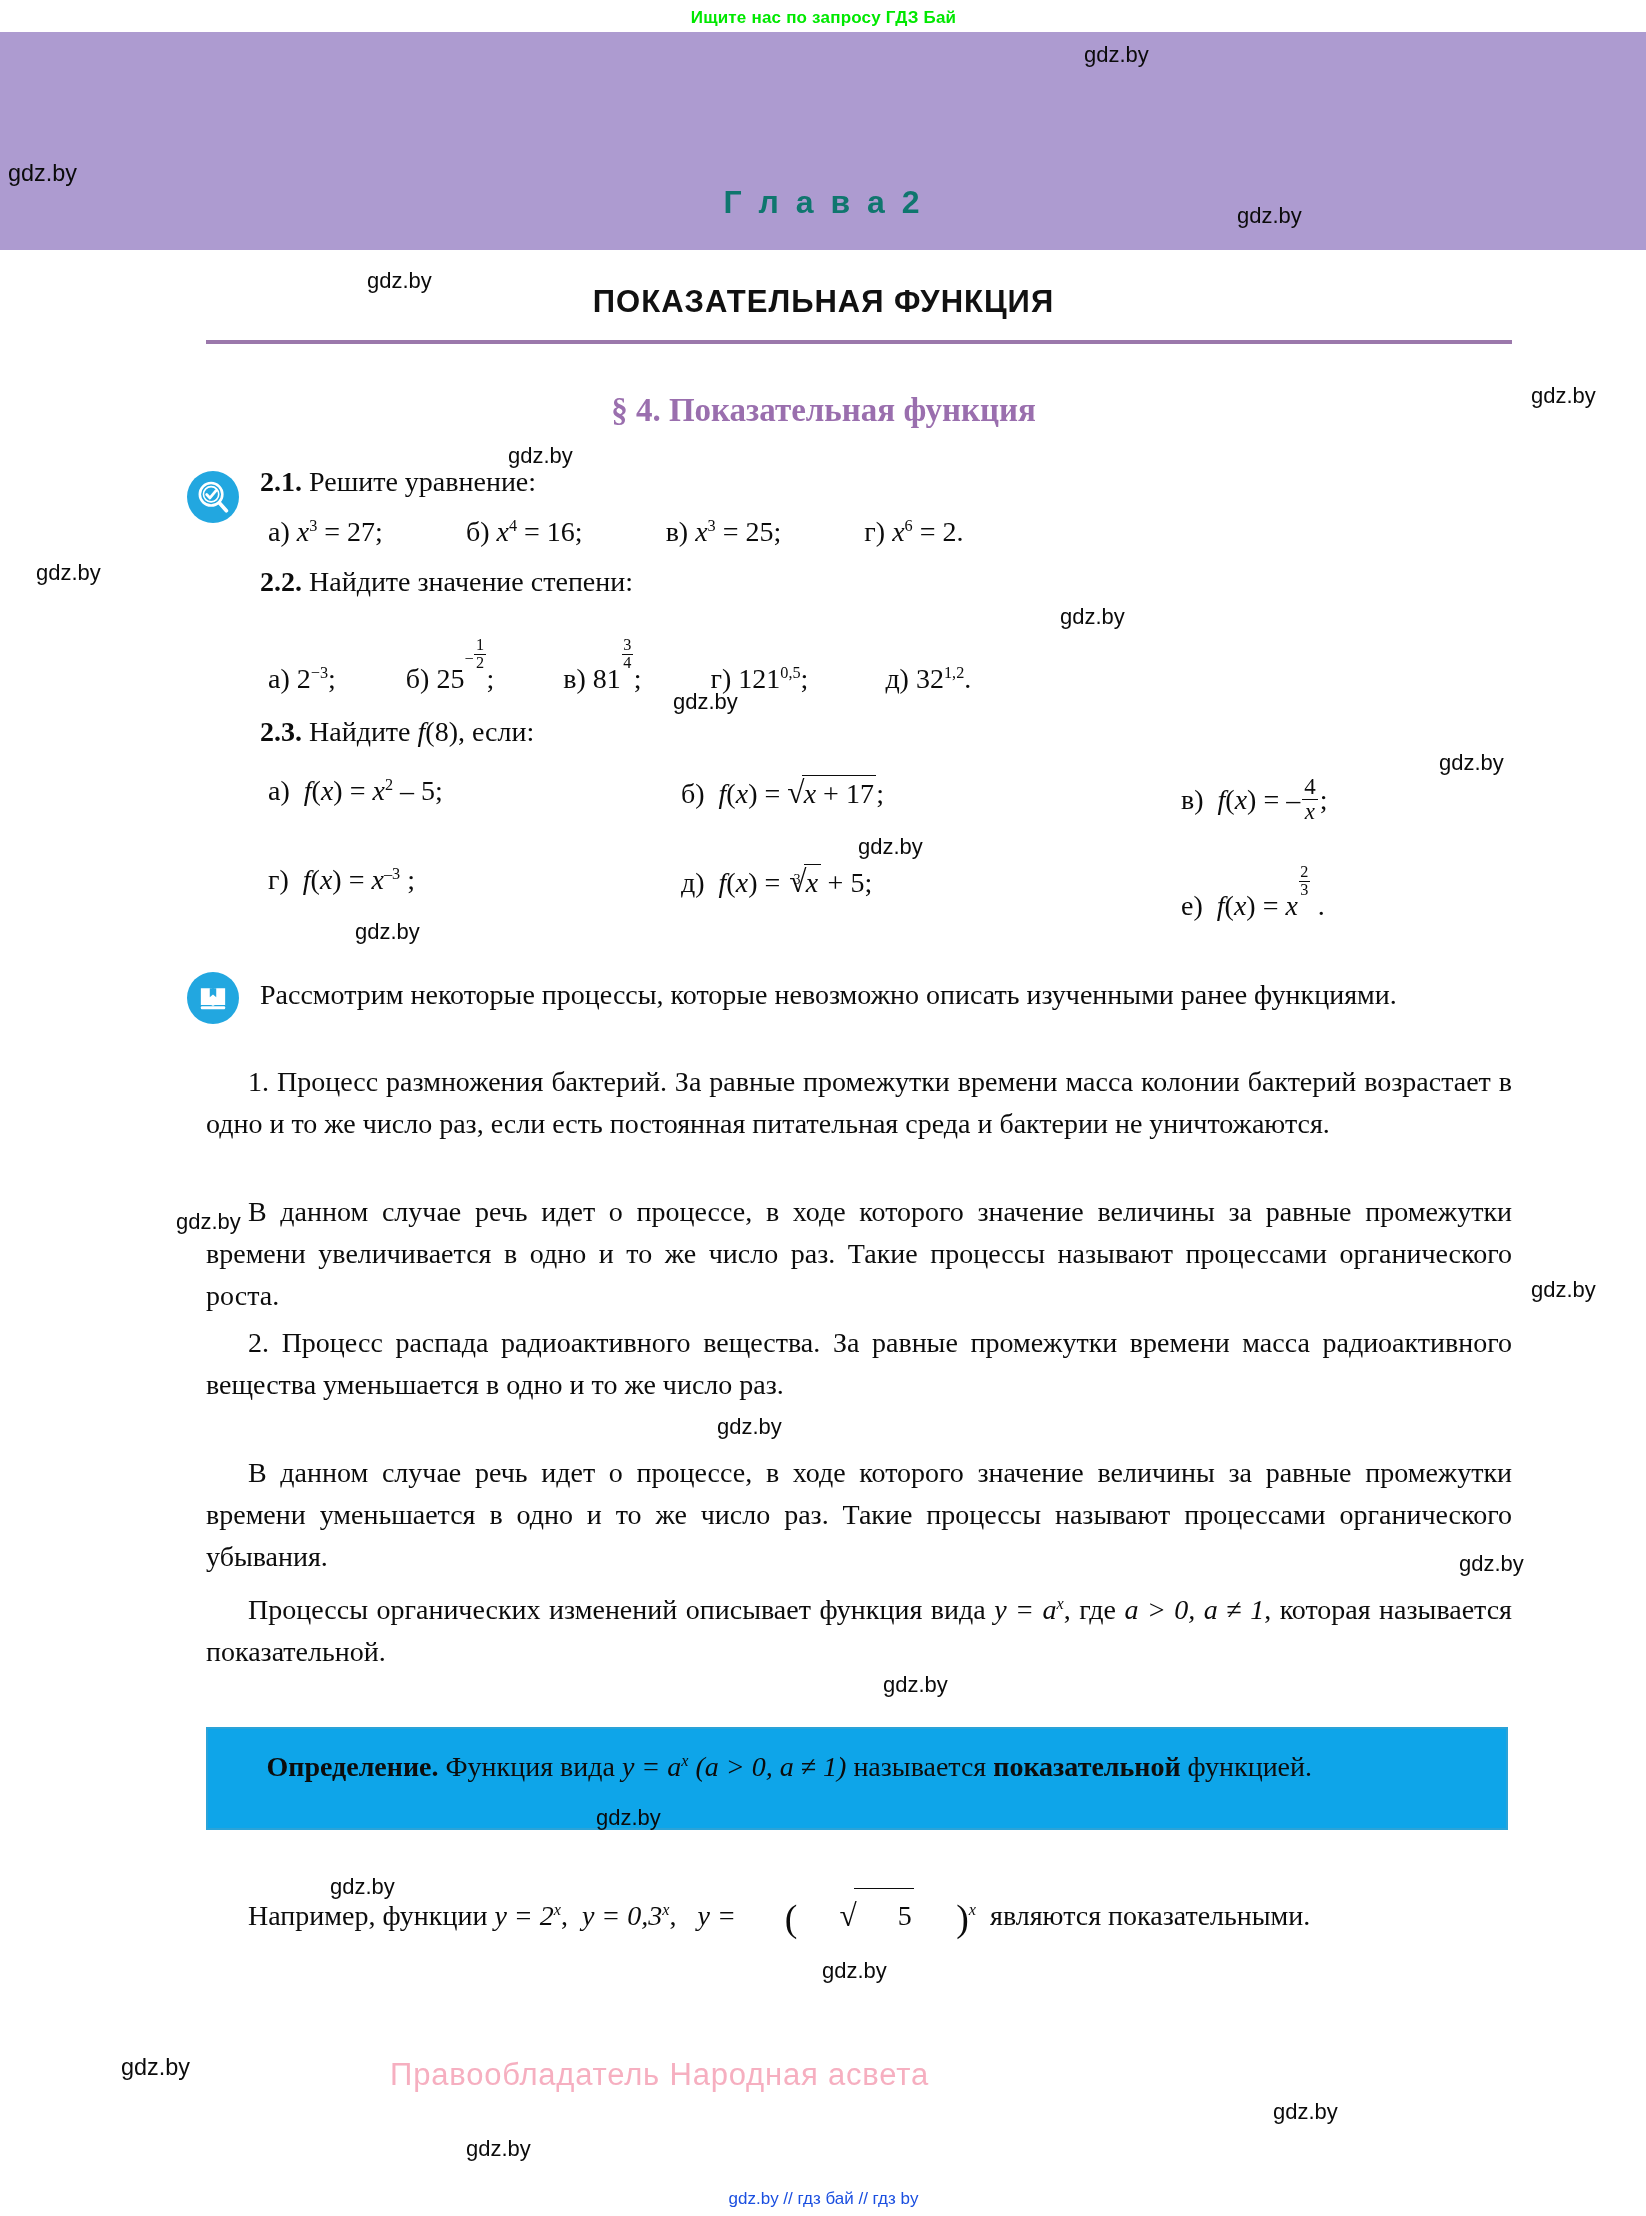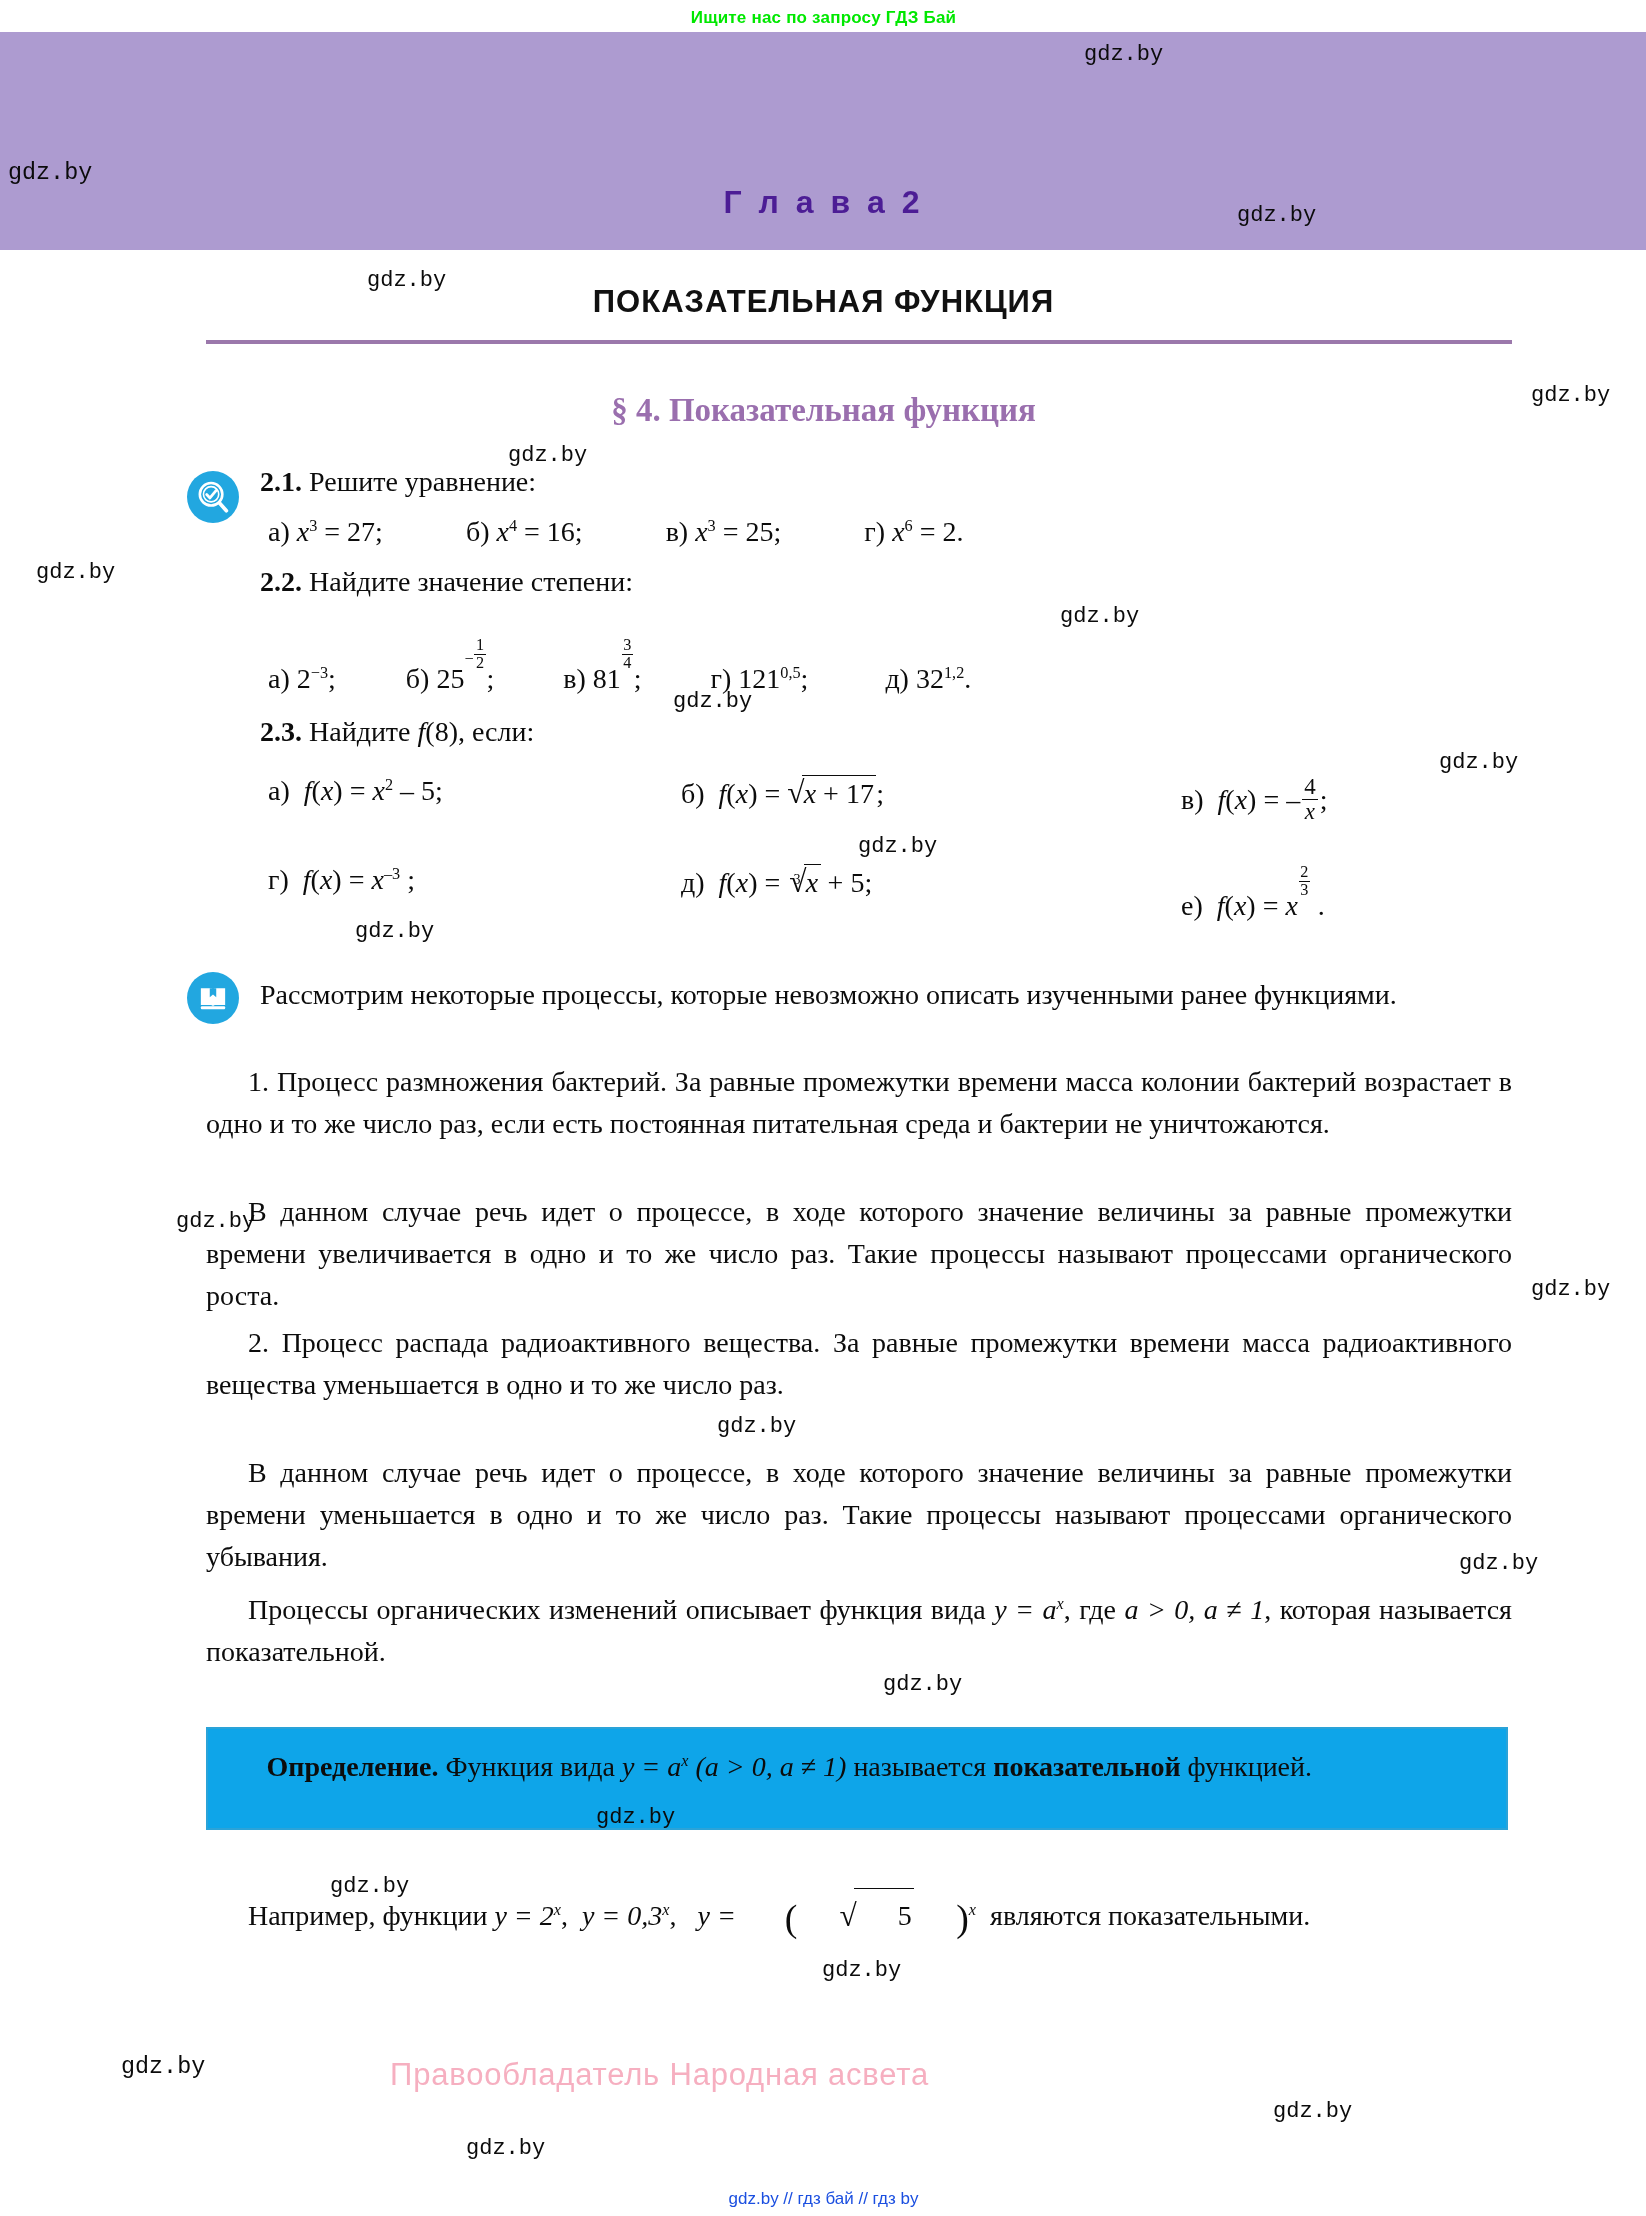--- a/index.html
+++ b/index.html
@@ -40,21 +40,21 @@
     width: 1647px;
     height: 218px;
     background: #ad9bd0;
   }
   .chapter-title {
     position: absolute;
     top: 184px;
     left: 0;
     width: 1647px;
     text-align: center;
-    color: #4c1d95;
+    color: #0f766e;
     font-family: "Liberation Sans", sans-serif;
     font-weight: 700;
     font-size: 32px;
     letter-spacing: 4px;
   }
 
   
   .page-title {
     position: absolute;
     top: 284px;
@@ -221,21 +221,21 @@
     text-align: center;
     color: #1b4fe0;
     font-family: "Liberation Sans", sans-serif;
     font-size: 17px;
     font-weight: 400;
   }
 
   
   .wm {
     position: absolute;
-    font-family: Liberation Mono, monospace;
+    font-family: Liberation Sans, sans-serif;
     font-size: 22px;
     color: #0b0b0b;
     white-space: nowrap;
     pointer-events: none;
   }
 </style>
 </head>
 <body>
 
 <div class="promo-bar">

